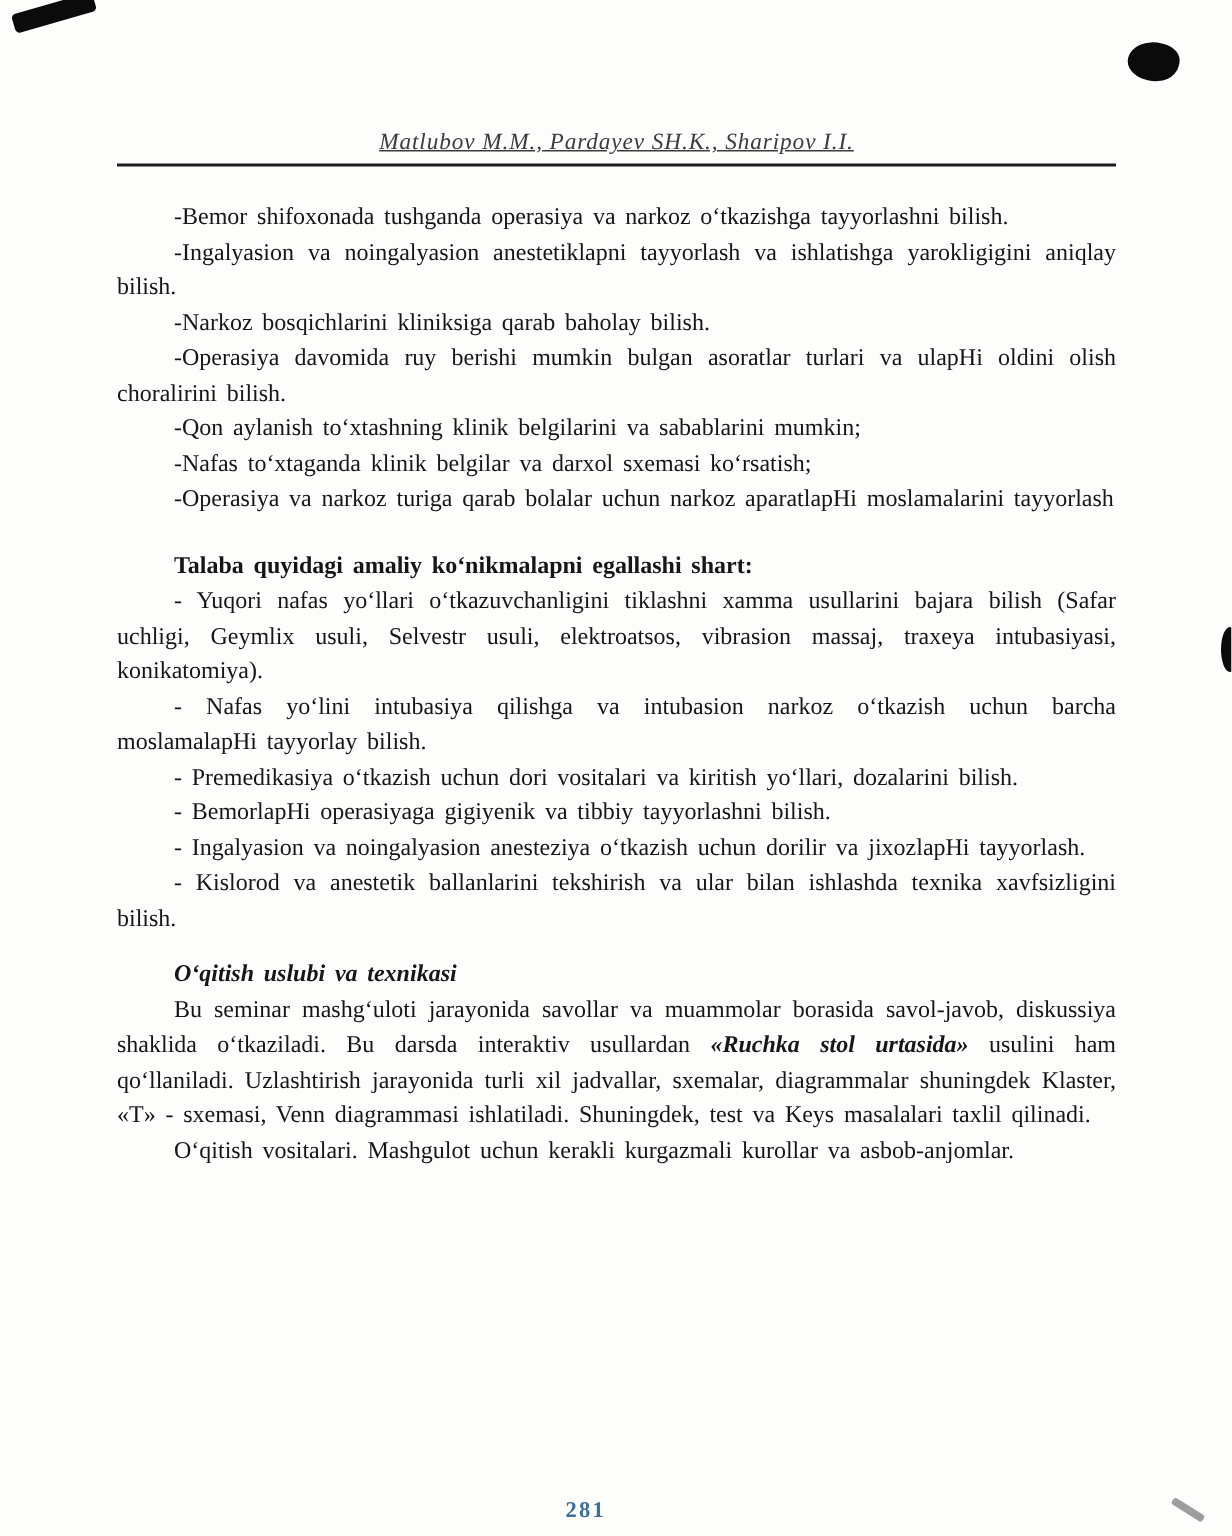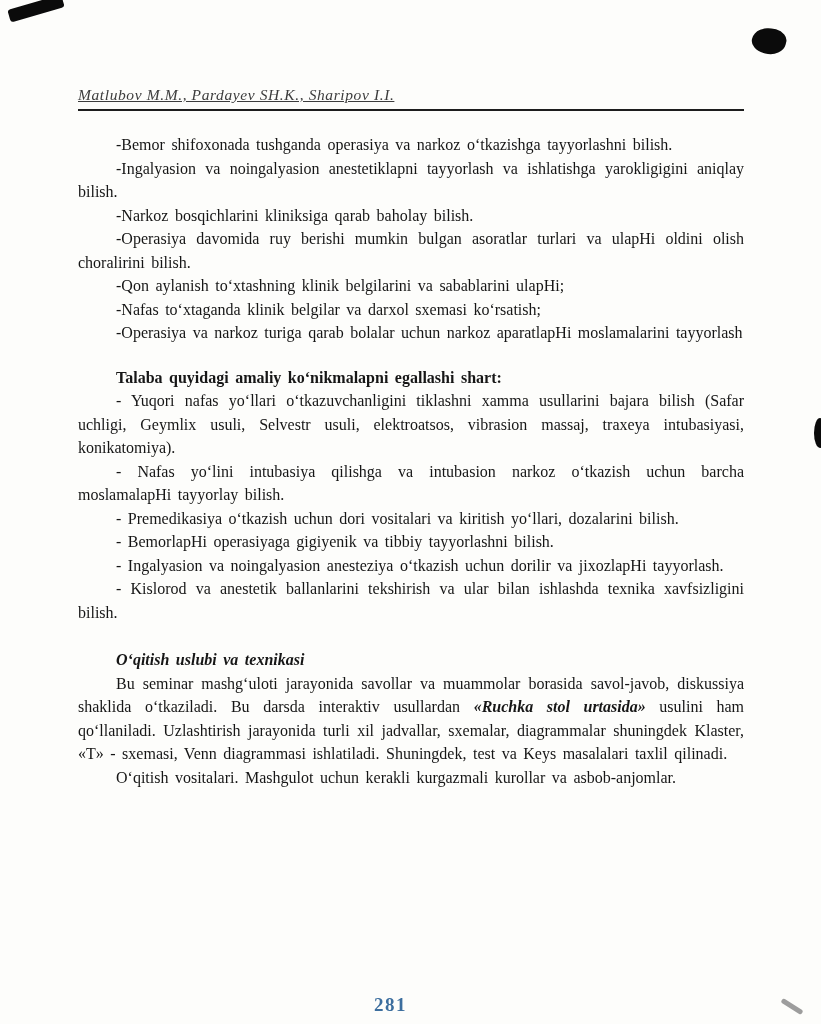--- a/index.html
+++ b/index.html
@@ -13,21 +13,21 @@
     color: #161616;
     box-sizing: border-box;
   }
   .content {
     position: absolute;
     left: 78px;
     width: 666px;
     top: 86px;
   }
   .running-header {
-    text-align: left;
+    text-align: center;
     font-style: italic;
     font-size: 15.5px;
     color: #3c3c3c;
     text-decoration: underline;
     letter-spacing: 0.6px;
   }
   .header-rule {
     height: 0;
     border-top: 2.5px solid #1d1d1d;
     margin-top: 5px;
@@ -38,30 +38,30 @@
     font-size: 16px;
     line-height: 23.5px;
     text-align: justify;
     text-indent: 38px;
     word-spacing: 2.5px;
   }
   .para.bold { font-weight: 700; margin-top: 21px; }
   .para.heading {
     font-weight: 700;
     font-style: italic;
-    margin-top: 24px;
+    margin-top: 14px;
   }
   .run-bold-italic { font-weight: 700; font-style: italic; }
   .page-number {
     position: absolute;
     left: 0;
     right: 40px;
     bottom: 8px;
     text-align: center;
-    font-size: 19px;
+    font-size: 15px;
     font-weight: 600;
     letter-spacing: 1.5px;
   }
   .artifact { position: absolute; background: #0b0b0b; }
   .artifact-tl {
     left: 8px; top: 2px;
     width: 56px; height: 13px;
     transform: rotate(-16deg);
     border-radius: 3px;
   }
@@ -94,21 +94,21 @@
   <div class="artifact artifact-br"></div>
 
   <div class="content">
     <div class="running-header">Matlubov M.M., Pardayev SH.K., Sharipov I.I.</div>
     <div class="header-rule"></div>
     <div class="paragraphs">
         <p class="para normal"><span>-Bemor shifoxonada tushganda operasiya va narkoz o‘tkazishga tayyorlashni bilish.</span></p>
         <p class="para normal"><span>-Ingalyasion va noingalyasion anestetiklapni tayyorlash va ishlatishga yarokligigini aniqlay bilish.</span></p>
         <p class="para normal"><span>-Narkoz bosqichlarini kliniksiga qarab baholay bilish.</span></p>
         <p class="para normal"><span>-Operasiya davomida ruy berishi mumkin bulgan asoratlar turlari va ulapHi oldini olish choralirini bilish.</span></p>
-        <p class="para normal"><span>-Qon aylanish to‘xtashning klinik belgilarini va sabablarini ulapHi;</span></p>
+        <p class="para normal"><span>-Qon aylanish to‘xtashning klinik belgilarini va sabablarini mumkin;</span></p>
         <p class="para normal"><span>-Nafas to‘xtaganda klinik belgilar va darxol sxemasi ko‘rsatish;</span></p>
         <p class="para normal"><span>-Operasiya va narkoz turiga qarab bolalar uchun narkoz aparatlapHi moslamalarini tayyorlash</span></p>
         <p class="para bold"><span>Talaba quyidagi amaliy ko‘nikmalapni egallashi shart:</span></p>
         <p class="para normal"><span>- Yuqori nafas yo‘llari o‘tkazuvchanligini tiklashni xamma usullarini bajara bilish (Safar uchligi, Geymlix usuli, Selvestr usuli, elektroatsos, vibrasion massaj, traxeya intubasiyasi, konikatomiya).</span></p>
         <p class="para normal"><span>- Nafas yo‘lini intubasiya qilishga va intubasion narkoz o‘tkazish uchun barcha moslamalapHi tayyorlay bilish.</span></p>
         <p class="para normal"><span>- Premedikasiya o‘tkazish uchun dori vositalari va kiritish yo‘llari, dozalarini bilish.</span></p>
         <p class="para normal"><span>- BemorlapHi operasiyaga gigiyenik va tibbiy tayyorlashni bilish.</span></p>
         <p class="para normal"><span>- Ingalyasion va noingalyasion anesteziya o‘tkazish uchun dorilir va jixozlapHi tayyorlash.</span></p>
         <p class="para normal"><span>- Kislorod va anestetik ballanlarini tekshirish va ular bilan ishlashda texnika xavfsizligini bilish.</span></p>
         <p class="para heading"><span>O‘qitish uslubi va texnikasi</span></p>

